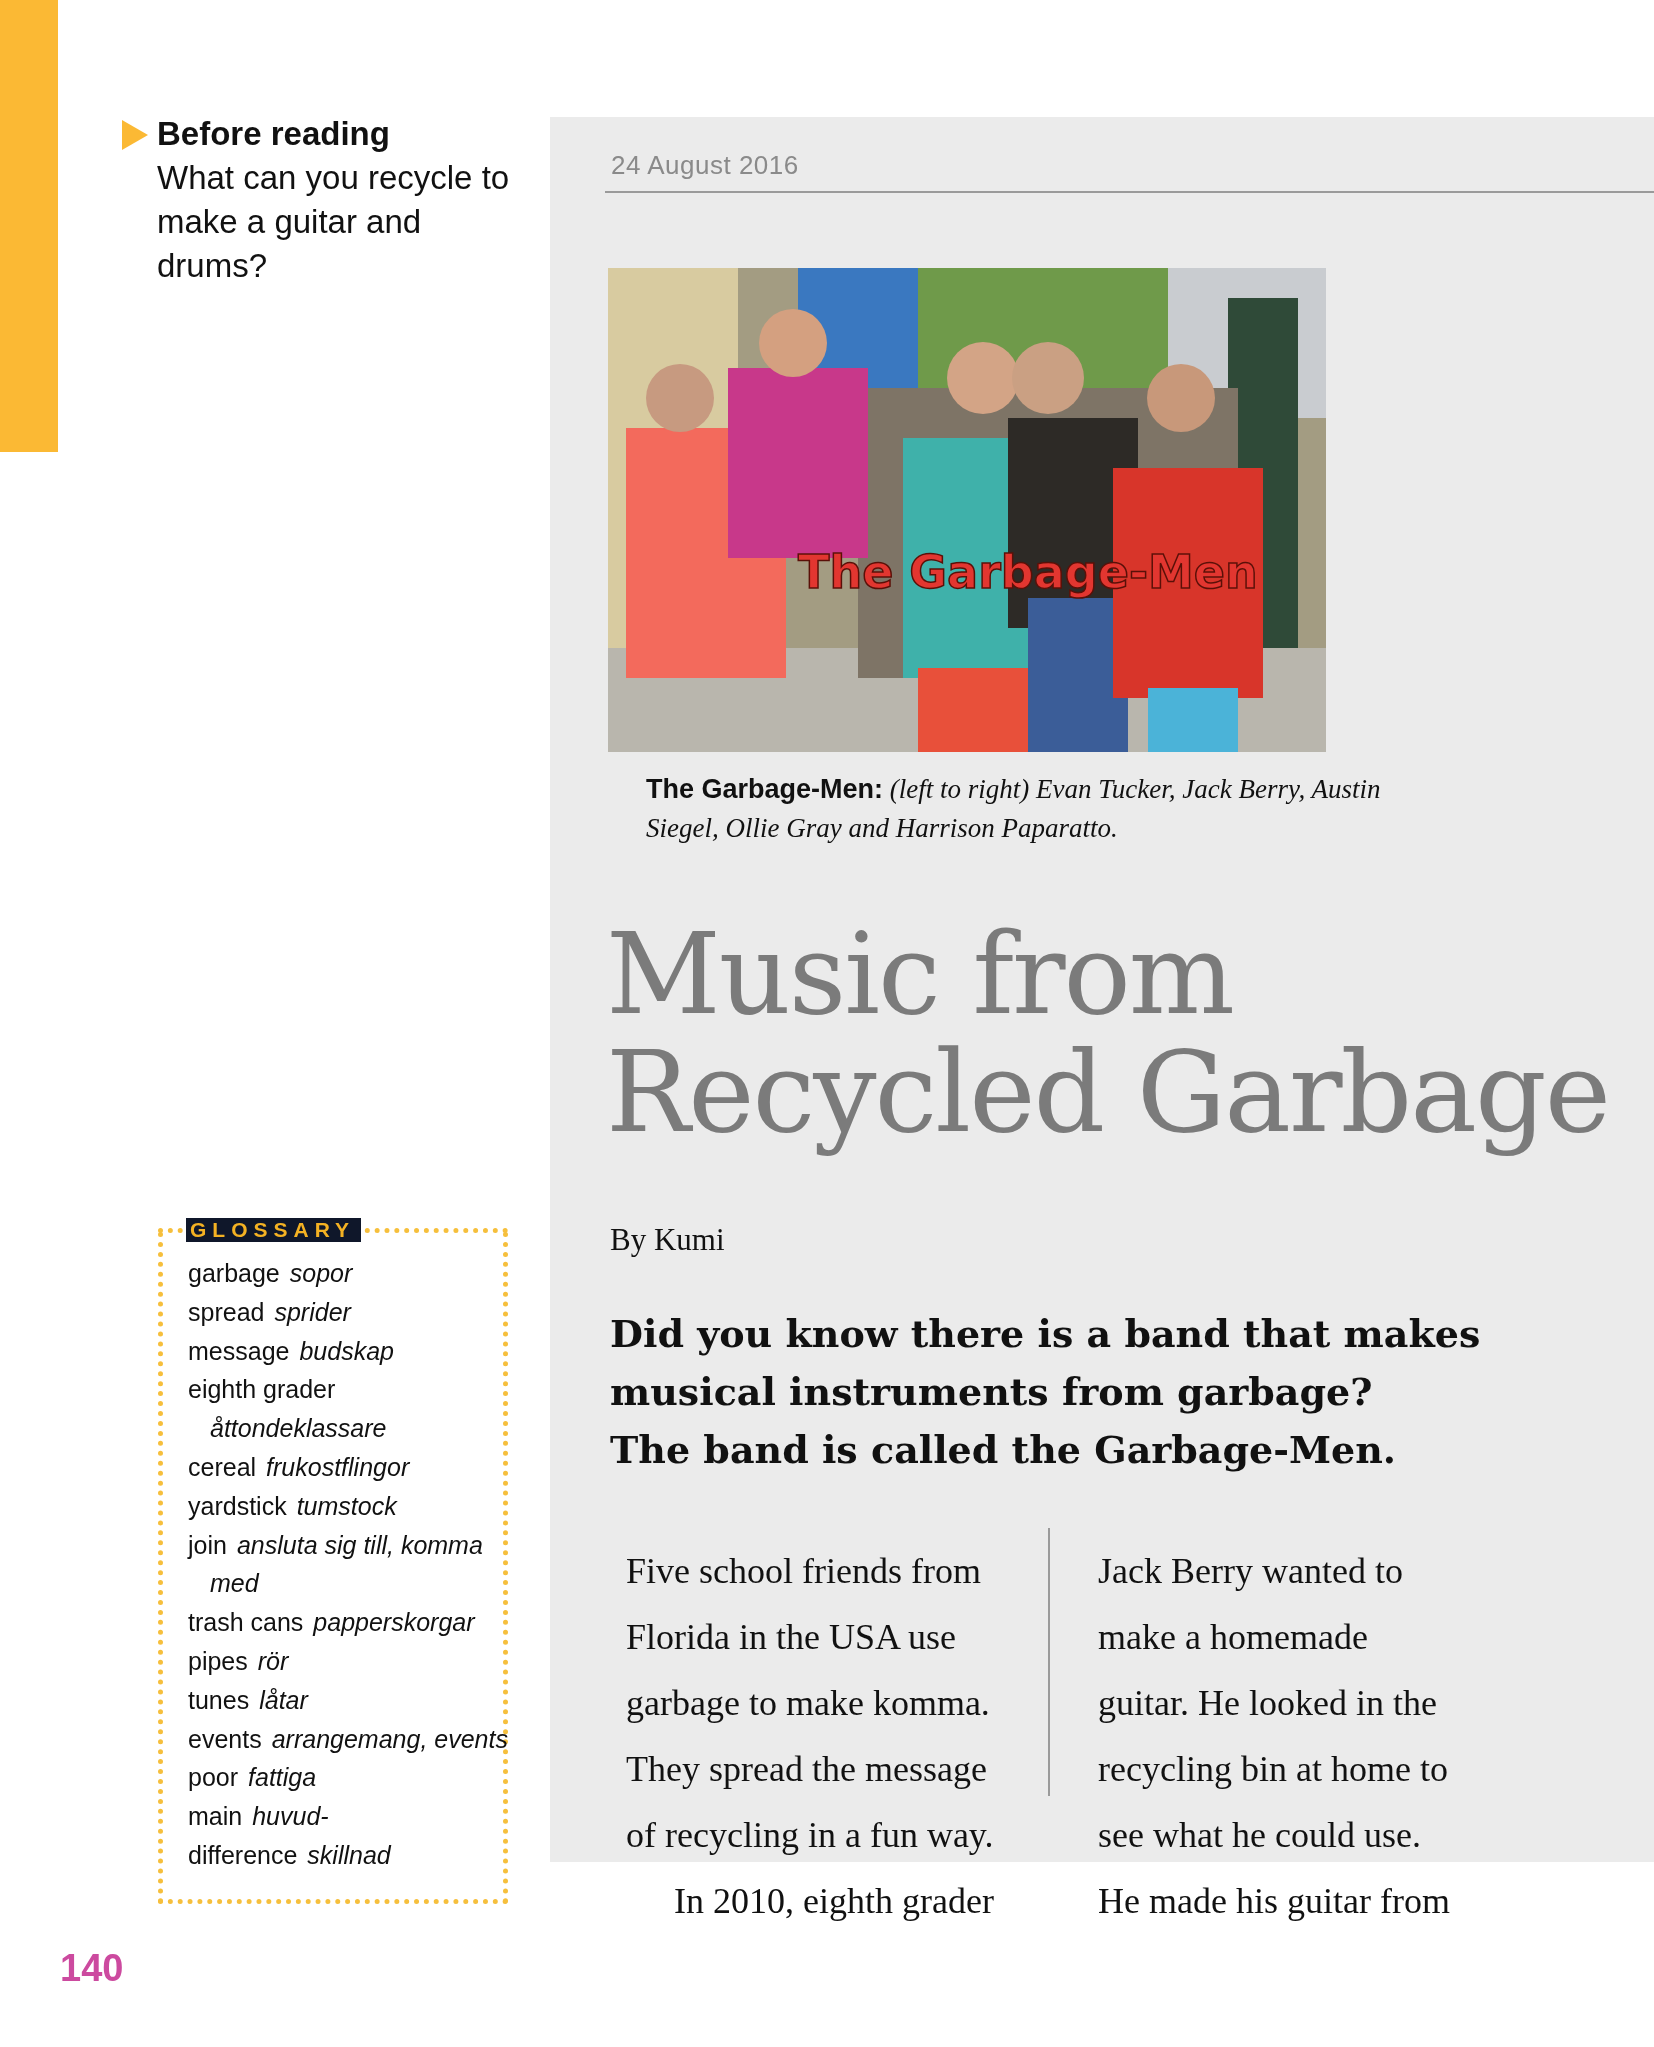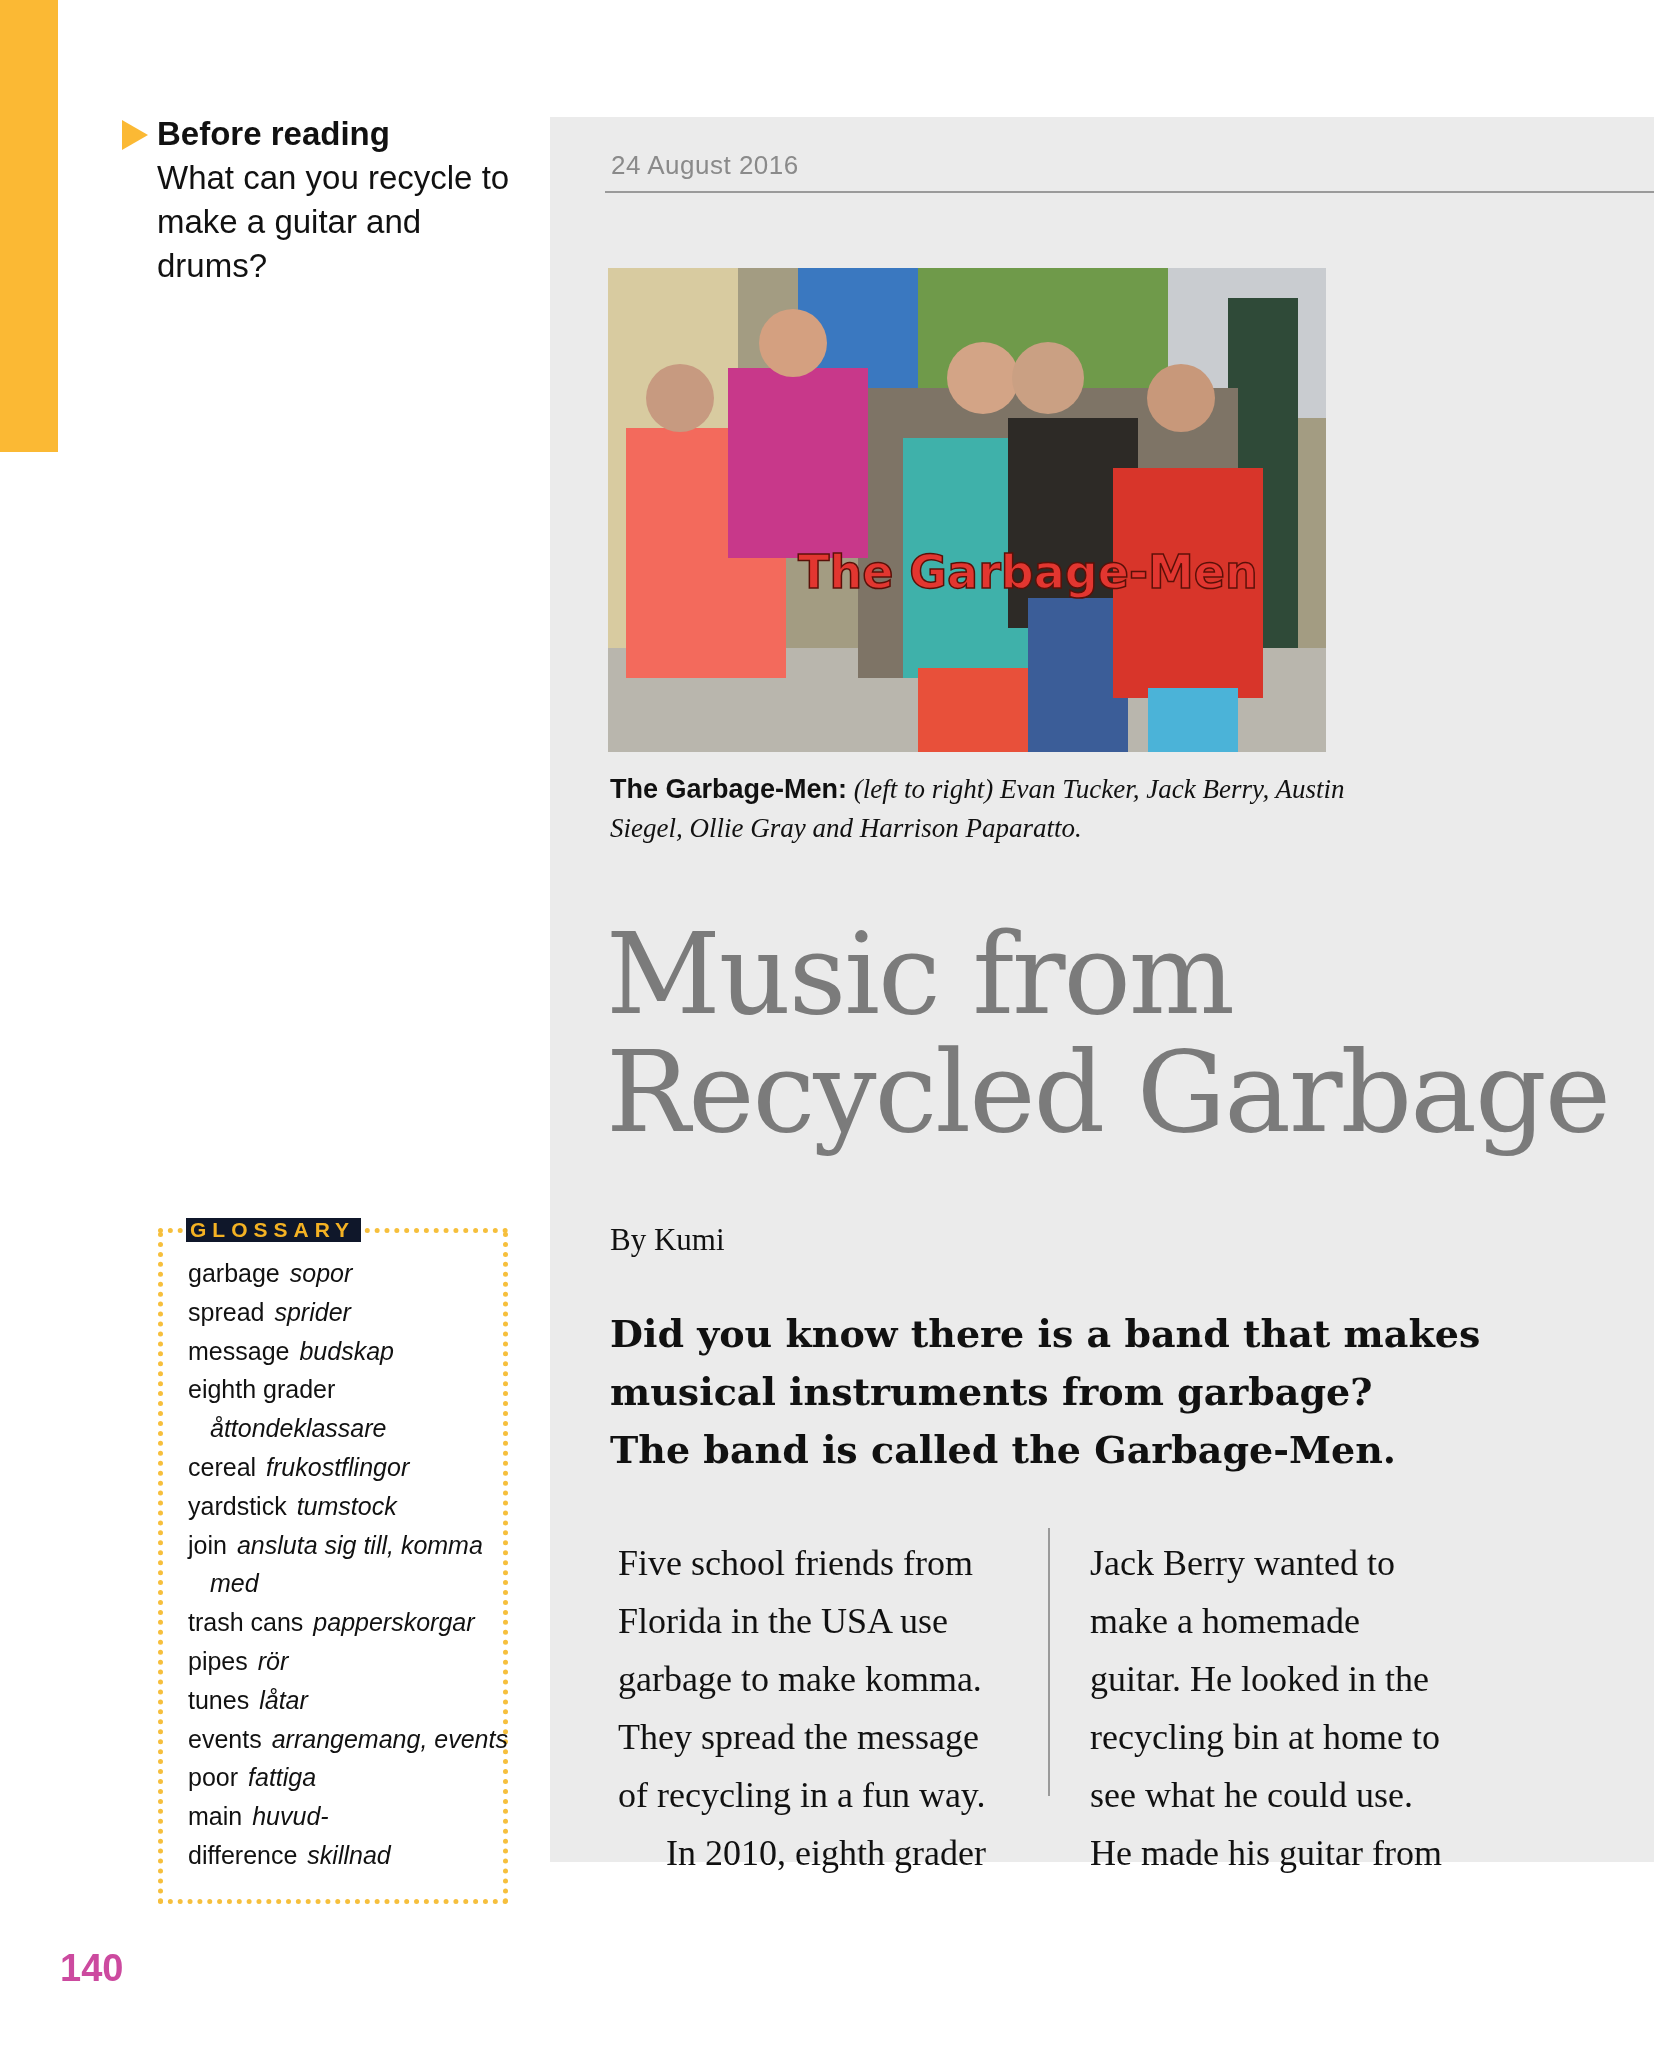--- a/index.html
+++ b/index.html
@@ -10,32 +10,32 @@
   .before { left:122px; top:112px; width:400px; }
   .before .arrow { position:absolute; left:0; top:8px; width:0; height:0;
       border-top:15px solid transparent; border-bottom:15px solid transparent; border-left:26px solid #fbb934; }
   .before .head { position:absolute; left:35px; top:0; font-weight:bold; font-size:33px; line-height:44px; color:#111; white-space:nowrap; }
   .before .body { position:absolute; left:35px; top:44px; font-size:33px; line-height:44px; color:#111; width:380px; }
   .panel { left:550px; top:117px; width:1104px; height:1745px; background:#ebebeb; }
   .date { left:611px; top:150px; font-size:26px; color:#8a8a8a; letter-spacing:0.5px; }
   .rule { left:605px; top:191px; width:1049px; height:2px; background:#9a9a9a; }
   .photo { left:608px; top:268px; width:718px; height:484px; overflow:hidden; background:#a16207; }
   .photo svg { display:block; }
-  .caption { left:610px; top:770px; width:740px; font-size:27px; line-height:39px; color:#111; }
+  .caption { left:646px; top:770px; width:740px; font-size:27px; line-height:39px; color:#111; }
   .caption b { font-family:"Liberation Sans", sans-serif; font-weight:bold; }
   .caption i { font-family:"Liberation Serif", serif; font-style:italic; }
   .title { left:606px; top:915px; width:1040px; font-family:"DejaVu Serif", serif; font-weight:normal;
            font-size:112px; line-height:118px; color:#7b7b7b; letter-spacing:-2px; }
   .byline { left:610px; top:1222px; font-family:"Liberation Serif", serif; font-size:31px; color:#111; }
   .lede { left:610px; top:1305px; width:1000px; font-family:"DejaVu Serif", serif; font-weight:bold;
           font-size:38px; line-height:58px; color:#111; }
   .col { top:1530px; width:410px; font-family:"Liberation Serif", serif; font-size:36px; line-height:50px; color:#111; }
   .col1 { left:610px; }
   .col2 { left:1082px; }
-  .col p { margin:8px; white-space:nowrap; }
+  .col p { margin:16px; white-space:nowrap; }
   .col .indent { padding-left:48px; }
   .col-divider { left:1048px; top:1528px; width:2px; height:268px; background:#9a9a9a; }
   .glossary { left:158px; top:1232px; width:350px; height:672px;
               border:5px dotted #f6bf3c; border-top:none; box-sizing:border-box; }
   .gl-top-dots { left:158px; top:1228px; width:350px; height:5px; border-top:5px dotted #f6bf3c; }
   .gl-label { left:186px; top:1218px; padding:0 6px 0 4px; background:#0f172a; color:#f4b223; font-weight:bold;
               font-size:21px; letter-spacing:6px; }
   .gl-list { left:188px; top:1254px; width:320px; font-size:25px; line-height:38.8px; color:#111; }
   .gl-item { white-space:nowrap; }
   .gl-item .sv { font-style:italic; margin-left:10px; }

